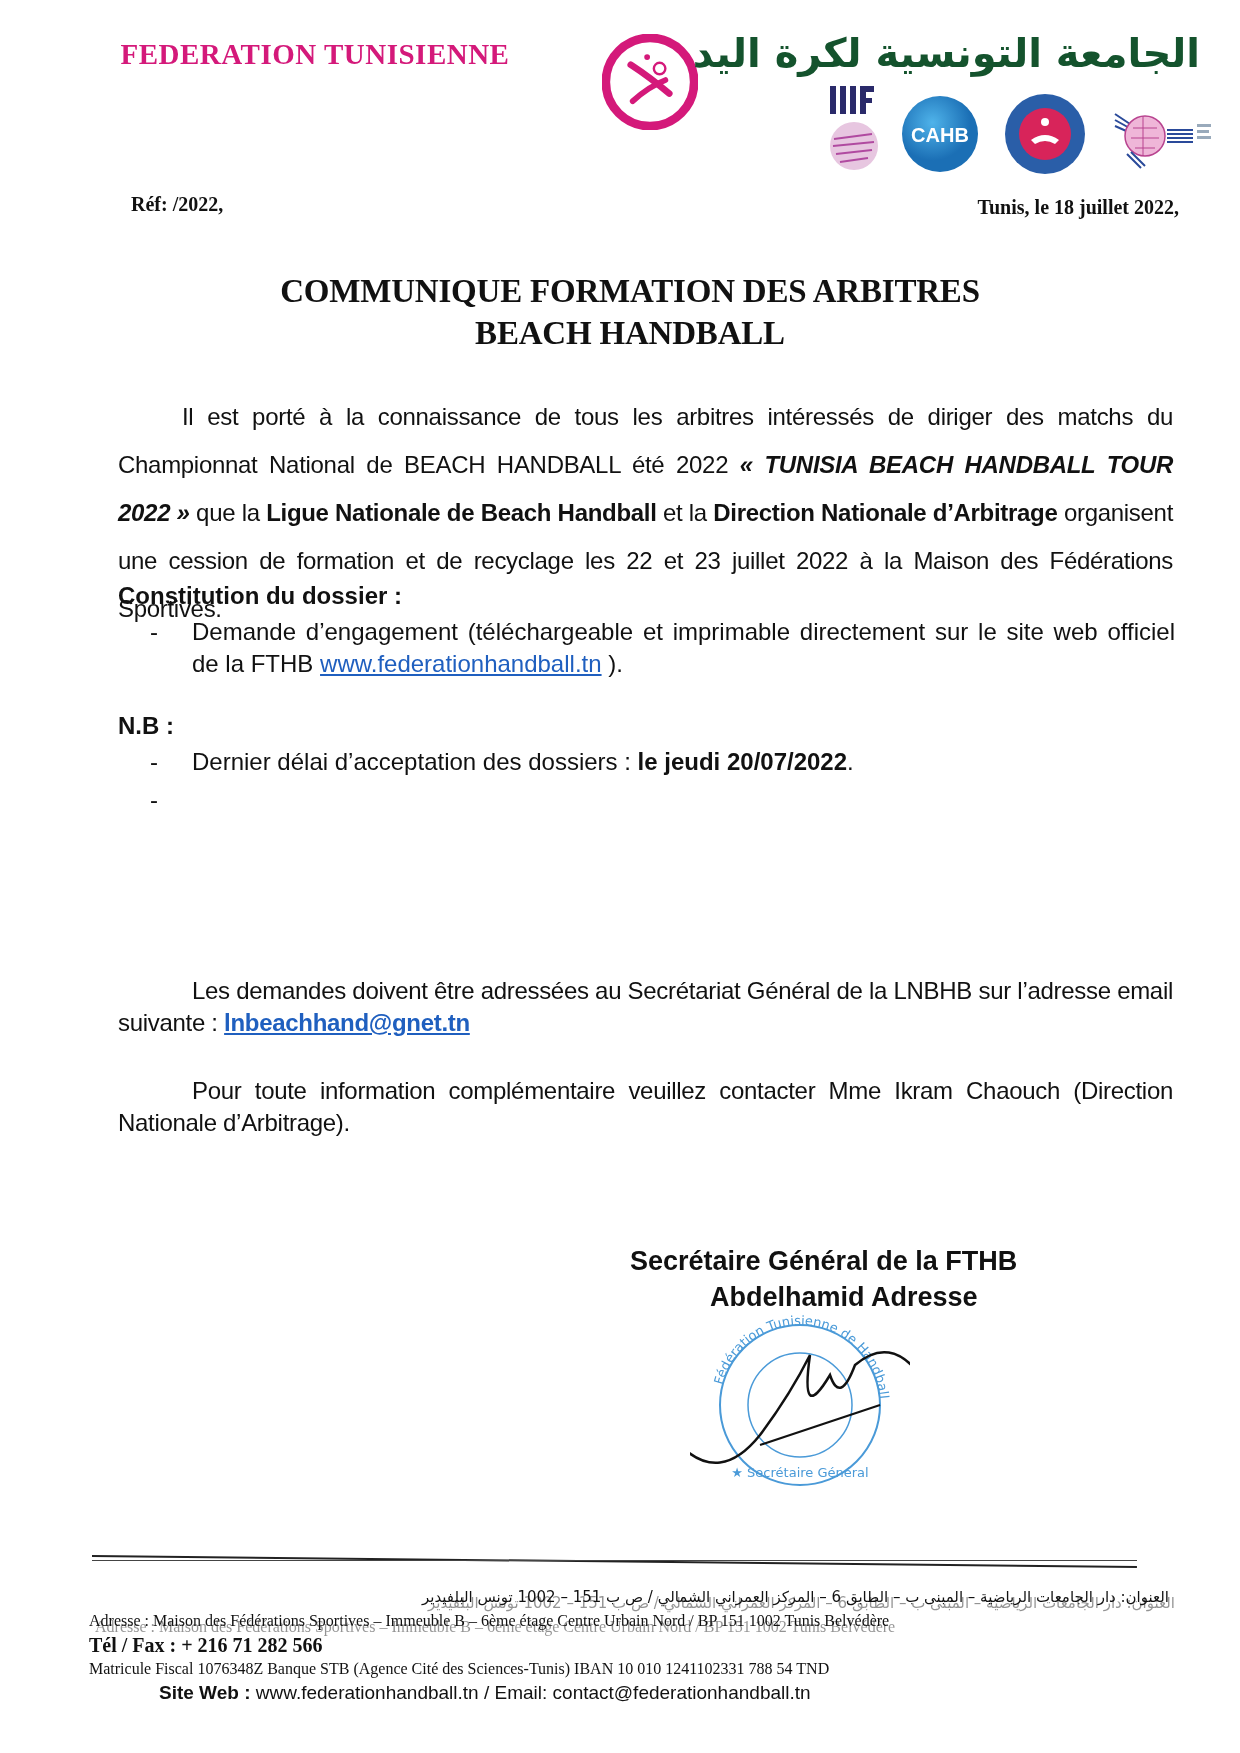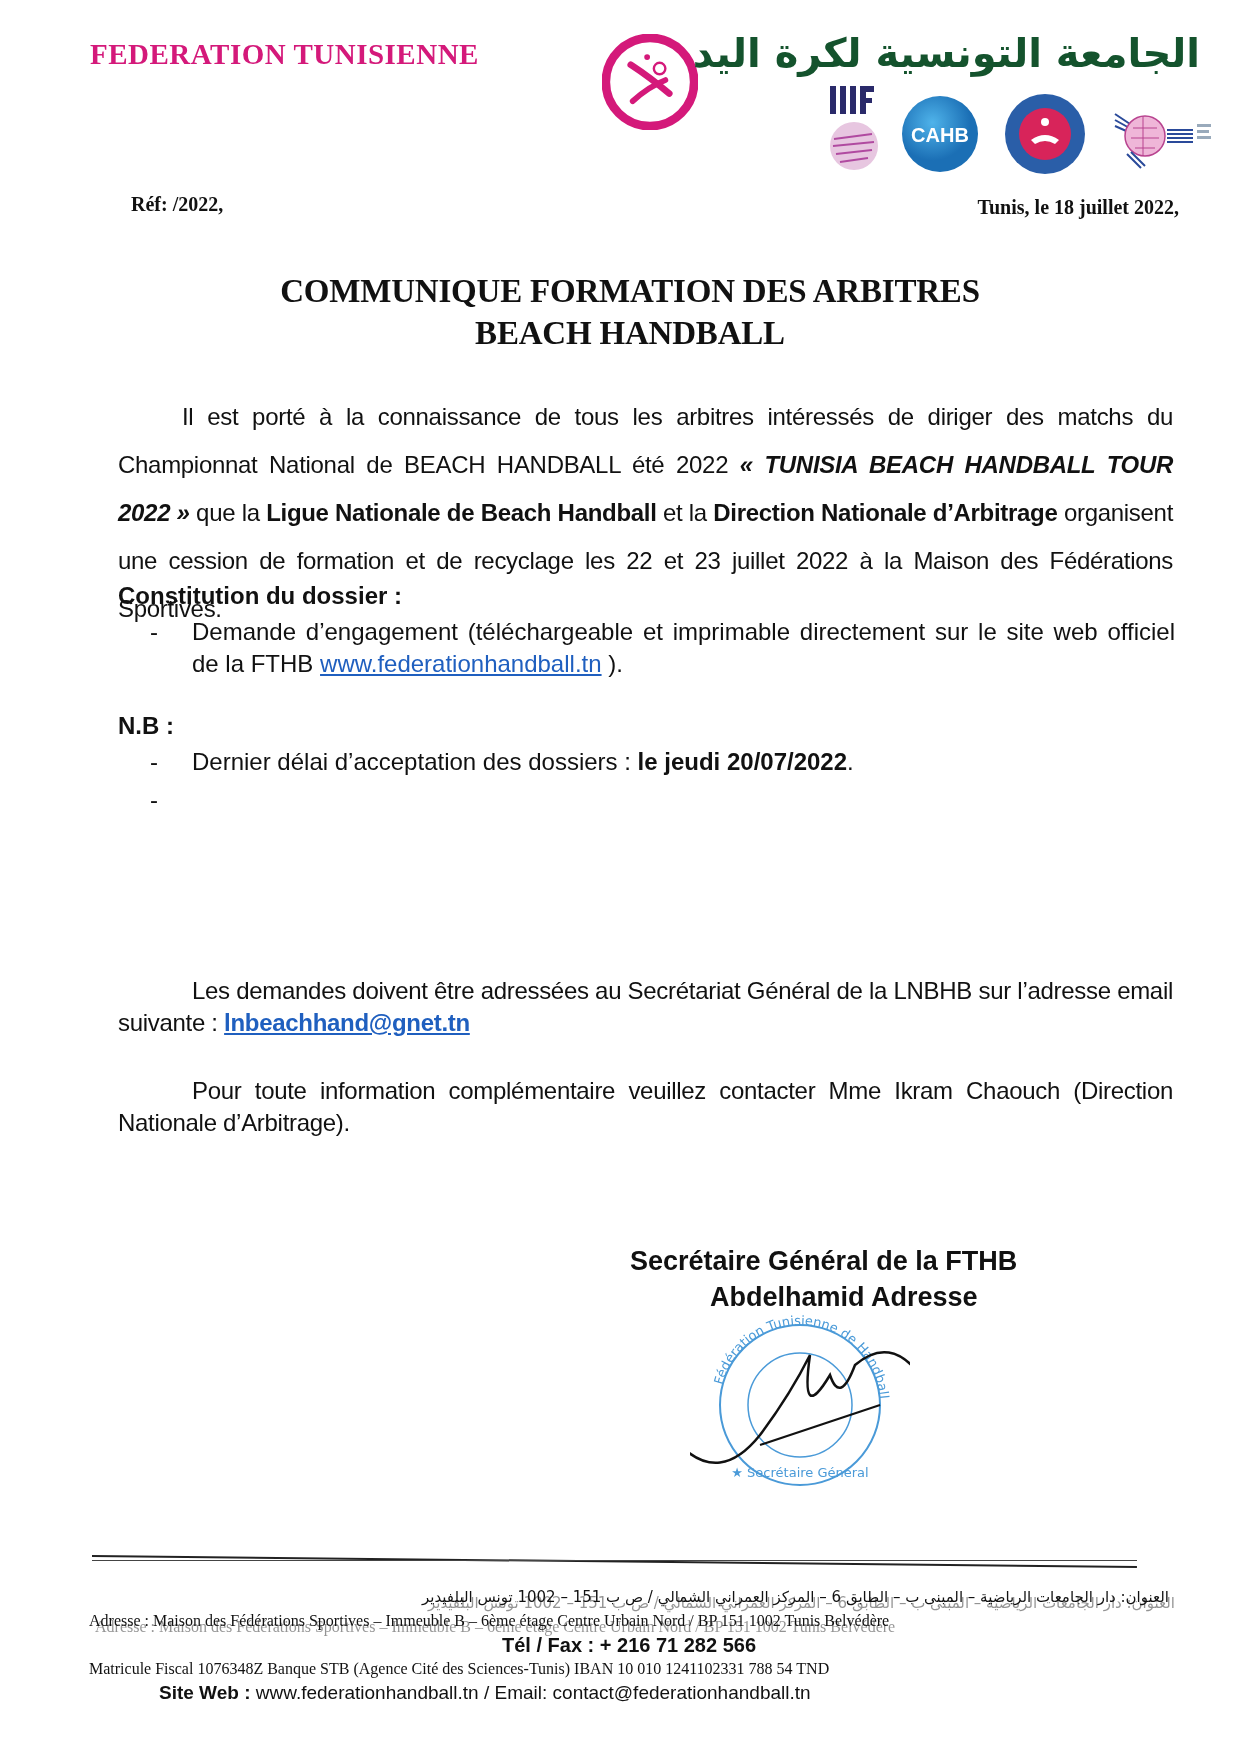--- a/index.html
+++ b/index.html
@@ -4,21 +4,21 @@
 <style>
   html, body { margin: 0; padding: 0; }
   body {
     width: 1240px; height: 1753px; position: relative; overflow: hidden;
     background: #ffffff; color: #111;
     font-family: "Liberation Sans", sans-serif;
   }
   .abs { position: absolute; }
   .serif { font-family: "Liberation Serif", serif; }
   .header-fr {
-    left: 90px; top: 36px; width: 450px; 
+    left: 90px; top: 36px; width: 450px; text-align: center;
     color: #d4197a; font-weight: bold; font-size: 29px; line-height: 36px;
     letter-spacing: 0.5px;
   }
   .header-ar {
     right: 40px; top: 30px; color: #14532d; font-weight: bold; font-size: 40px;
     direction: rtl; font-family: "DejaVu Sans", sans-serif;
   }
   .logo-main { left: 602px; top: 34px; width: 96px; height: 96px; }
   .partners { left: 828px; top: 84px; width: 390px; height: 100px; }
   .ref { left: 131px; top: 193px; font-size: 20px; font-weight: bold; text-align: right; }
@@ -163,18 +163,18 @@
 
 <div class="abs footer-rule1"></div>
 <div class="abs footer-rule2"></div>
 <div class="abs footer serif ghost">
   <div class="row ar">العنوان: دار الجامعات الرياضية – المبنى ب – الطابق 6 – المركز العمراني الشمالي / ص ب 151 – 1002 تونس البلفيدير</div>
   <div class="row">Adresse : Maison des Fédérations Sportives – Immeuble B – 6ème étage Centre Urbain Nord / BP 151 1002 Tunis Belvédère</div>
 </div>
 <div class="abs footer serif">
   <div class="row ar">العنوان: دار الجامعات الرياضية – المبنى ب – الطابق 6 – المركز العمراني الشمالي / ص ب 151 – 1002 تونس البلفيدير</div>
   <div class="row">Adresse : Maison des Fédérations Sportives – Immeuble B – 6ème étage Centre Urbain Nord / BP 151 1002 Tunis Belvédère</div>
-  <div class="row" style="text-align:center;font-family:Liberation Sans, sans-serif;font-weight:bold;font-size:20px;">Tél / Fax : + 216 71 282 566</div>
+  <div class="row" style="font-family:Liberation Serif, serif;font-weight:bold;font-size:20px;">Tél / Fax : + 216 71 282 566</div>
   <div class="row">Matricule Fiscal 1076348Z Banque STB (Agence Cité des Sciences-Tunis) IBAN 10 010 1241102331 788 54 TND</div>
   <div class="row" style="font-family:'Liberation Sans',sans-serif;font-size:19px;padding-left:70px;">
     <span class="b">Site Web : </span><a>www.federationhandball.tn</a><span> / Email: </span><a>contact@federationhandball.tn</a>
   </div>
 </div>
 
 </body></html>

